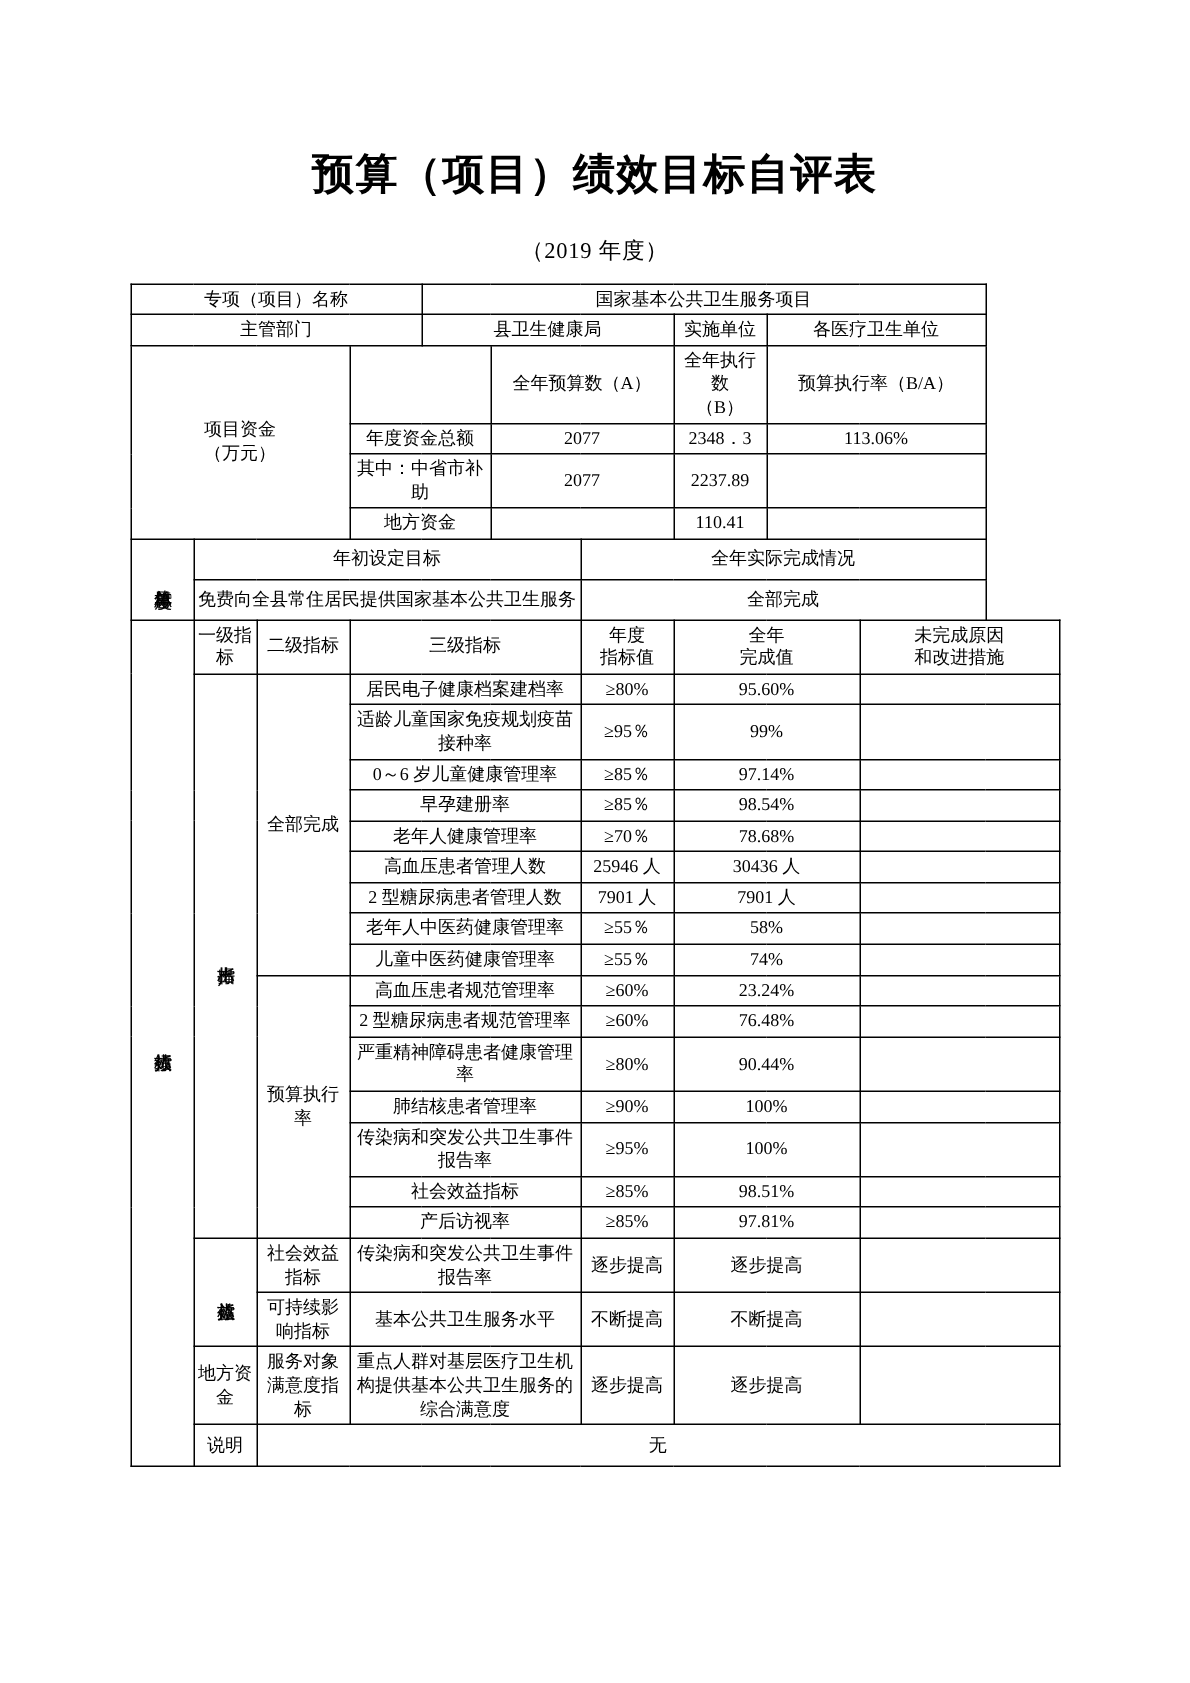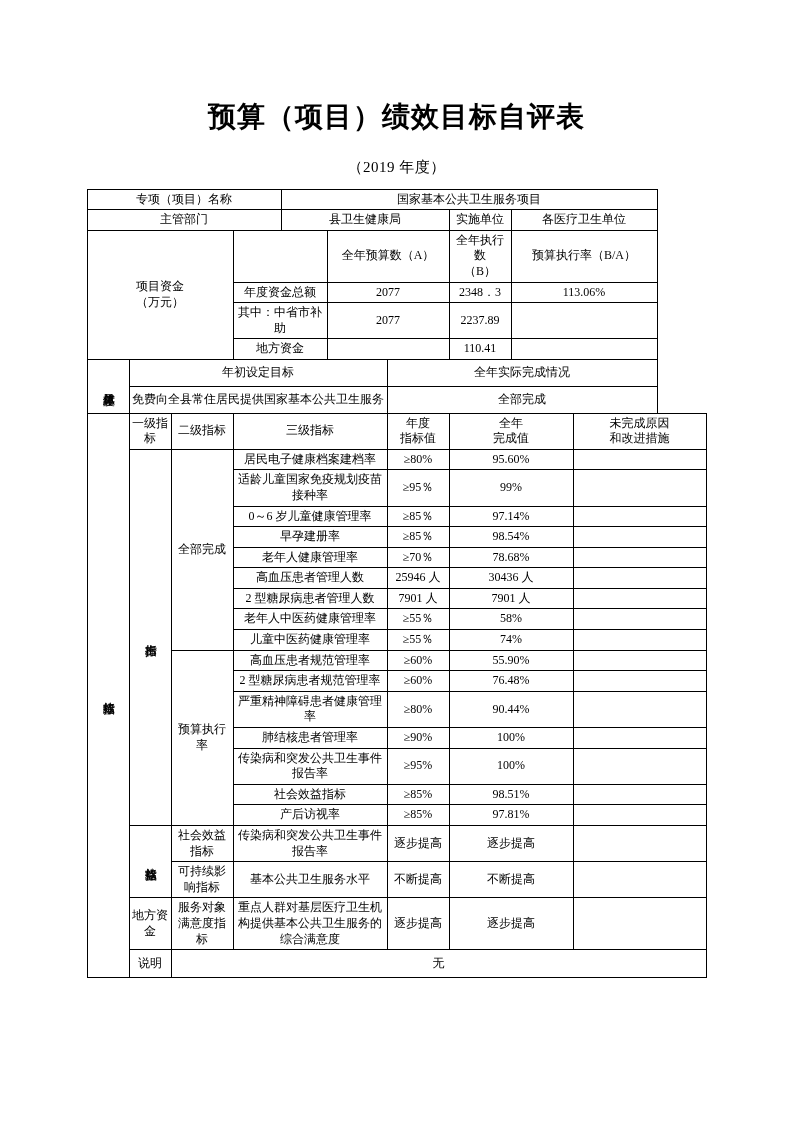--- a/index.html
+++ b/index.html
@@ -217,21 +217,21 @@
       <td colspan="3">儿童中医药健康管理率</td>
       <td>≥55％</td>
       <td colspan="2">74%</td>
       <td colspan="2"></td>
     </tr>
 
     <tr class="rowh">
       <td rowspan="7">预算执行率</td>
       <td colspan="3">高血压患者规范管理率</td>
       <td>≥60%</td>
-      <td colspan="2">55.90%</td>
+      <td colspan="2">23.24%</td>
       <td colspan="2"></td>
     </tr>
     <tr class="rowh">
       <td colspan="3">2 型糖尿病患者规范管理率</td>
       <td>≥60%</td>
       <td colspan="2">76.48%</td>
       <td colspan="2"></td>
     </tr>
     <tr class="rowh">
       <td colspan="3">严重精神障碍患者健康管理率</td>

